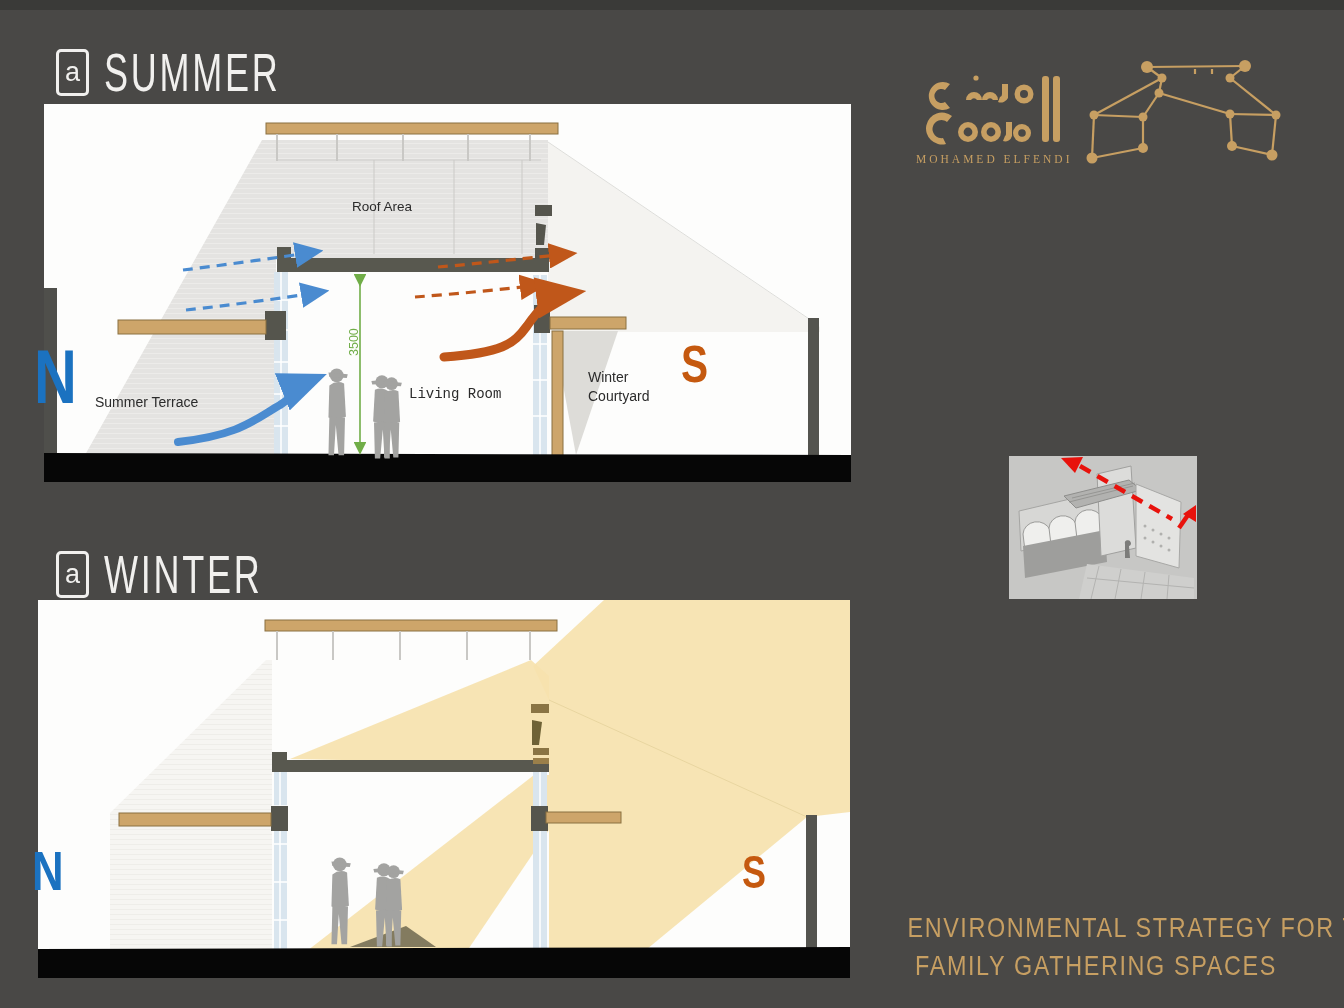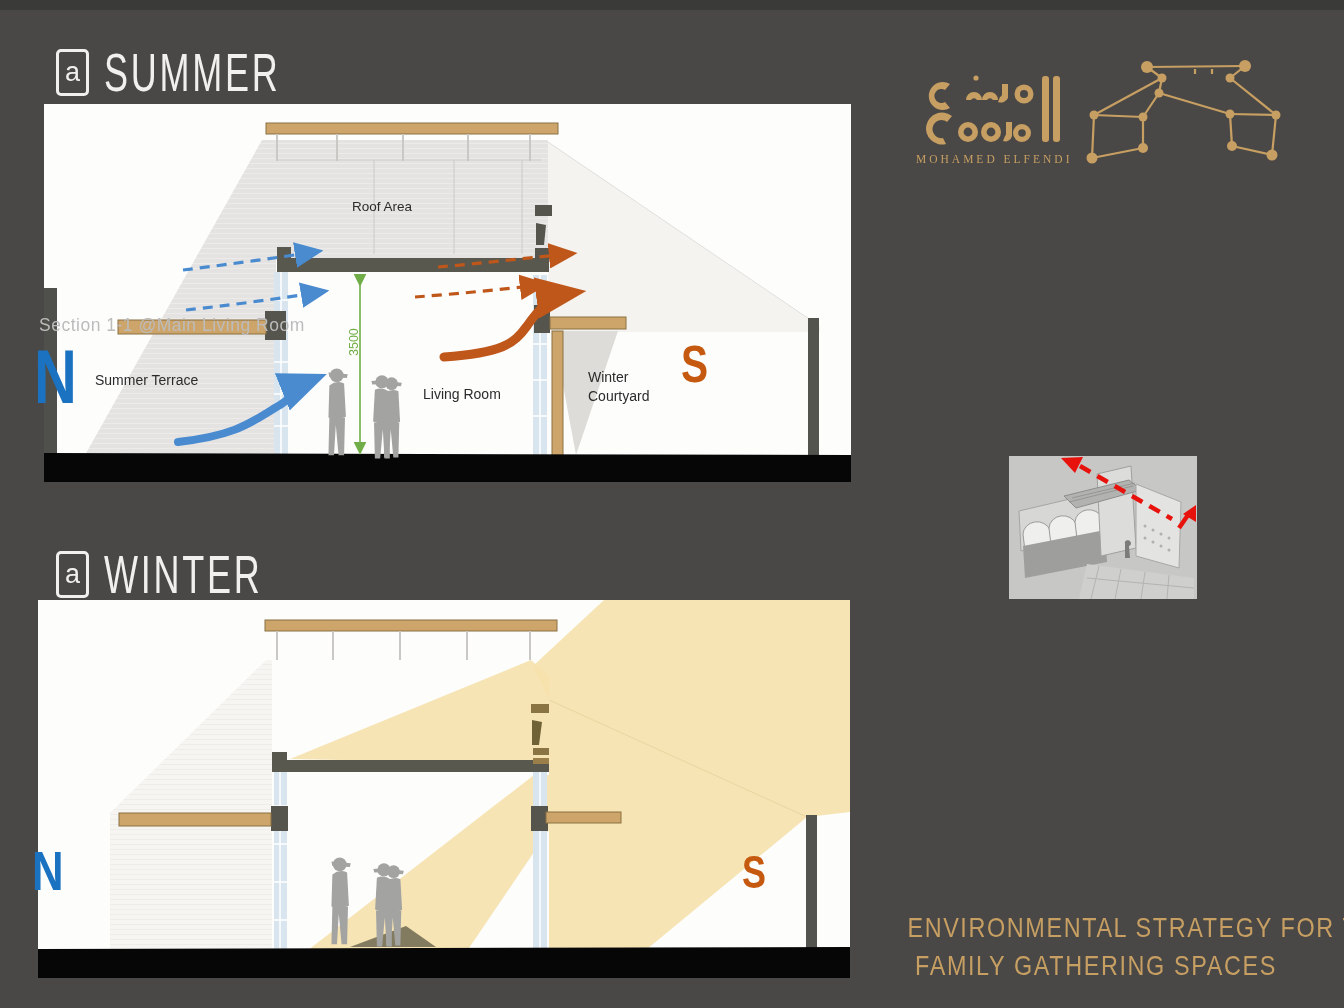--- a/index.html
+++ b/index.html
@@ -142,27 +142,26 @@
 
       <path d="M139,166 C172,162 232,154 270,148" fill="none" stroke="#4a8bd0" stroke-width="3.2" stroke-dasharray="10 7" marker-end="url(#mBlue)"></path>
       <path d="M142,206 C180,202 240,194 276,188" fill="none" stroke="#4a8bd0" stroke-width="3.2" stroke-dasharray="10 7" marker-end="url(#mBlue)"></path>
       <path d="M394,163 C432,160 492,153 524,150" fill="none" stroke="#c0571a" stroke-width="3.2" stroke-dasharray="10 7" marker-end="url(#mOrange)"></path>
       <path d="M371,193 C412,190 462,185 495,181" fill="none" stroke="#c0571a" stroke-width="3.2" stroke-dasharray="10 7" marker-end="url(#mOrange)"></path>
       <path d="M134,338 C196,331 210,316 236,301 C252,291 258,280 268,276" fill="none" stroke="#4a8bd0" stroke-width="8" stroke-linecap="round" marker-end="url(#mBlueBig)"></path>
       <path d="M400,253 C458,249 470,240 483,222 C494,206 506,192 528,189" fill="none" stroke="#c0571a" stroke-width="9" stroke-linecap="round" marker-end="url(#mOrangeBig)"></path>
     </svg>
 
     <div class="lbl lbl-sm" style="left:308px;top:95px;">Roof Area</div>
-    <div class="lbl" style="left:51px;top:268px;">Summer  Terrace</div>
-    <div class="lbl" style="left:379px;top:282px;">Living Room</div>
+    <div class="lbl" style="left:51px;top:290px;">Summer  Terrace</div>
+    <div class="lbl" style="left:365px;top:282px;font-family:Liberation Mono, monospace;">Living Room</div>
     <div class="lbl" style="left:544px;top:264px;line-height:19px;">
       <div>Winter</div>
       <div>Courtyard</div>
     </div>
-    <div class="section-caption" style="left:-5px;top:211px;">Section 1-1 @Main Living Room</div>
     <div class="compass n" style="left:-10px;top:229px;font-size:76px;">
       <span class="squeeze">N</span></div>
     <div class="compass s" style="left:637px;top:230px;font-size:52px;">
       <span class="squeeze">S</span></div>
     <div class="dim-text" style="left:303px;top:252px;">3500</div>
   </div>
 
   <div class="sec-title" style="left:56px;top:544px;">
     <span class="at-box">a</span>
     <span class="t-text">WINTER</span>

